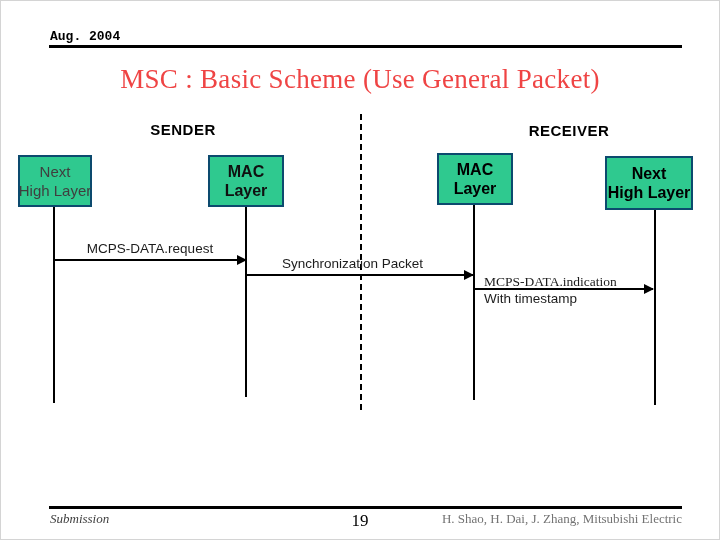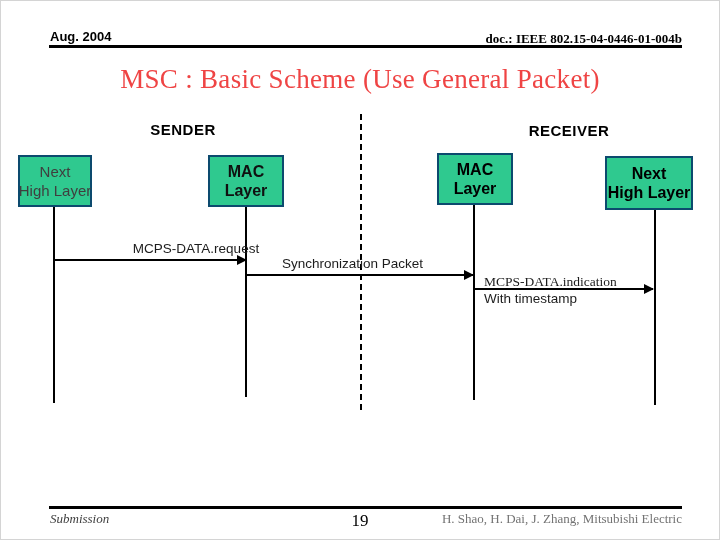--- a/index.html
+++ b/index.html
@@ -8,21 +8,21 @@
     width:720px;height:540px;
     background:#ffffff;
     font-family:"Liberation Sans",sans-serif;
     overflow:hidden;
     outline:1px solid #d4d4d4;
     outline-offset:-1px;
   }
   
   .hdr-date{
     position:absolute;left:50px;top:29px;
-    font-family:Liberation Sans, sans-serif;font-weight:bold;font-size:13px;color:#000;
+    font-family:Liberation Mono, monospace;font-weight:bold;font-size:13px;color:#000;
   }
   .hdr-doc{
     position:absolute;right:38px;top:31px;
     font-family:"Liberation Serif",serif;font-weight:bold;font-size:13px;color:#000;
   }
   .hdr-rule{
     position:absolute;left:49px;top:45px;width:633px;height:3px;background:#000;
   }
   
   .title{
@@ -65,21 +65,21 @@
   .arrow{position:absolute;height:2px;background:#000;}
   .arrow::after{
     content:'';position:absolute;right:-1px;top:-4px;
     border-left:10px solid #000;border-top:5px solid transparent;border-bottom:5px solid transparent;
   }
   .ar-request{left:54px;top:259px;width:192px;}
   .ar-sync{left:246px;top:274px;width:227px;}
   .ar-indication{left:475px;top:288px;width:178px;}
   
   .msg{position:absolute;font-size:13.5px;color:#1c1c1c;white-space:nowrap;}
-  .msg-request{left:54px;width:192px;text-align:center;top:241px;margin-left:46px;}
+  .msg-request{left:54px;width:192px;text-align:center;top:241px;}
   .msg-sync{left:270px;top:256px;margin-left:12px;}
   .msg-indication{left:484px;top:274px;font-family:Liberation Serif, serif;}
   .msg-timestamp{left:484px;top:291px;}
   
   .ftr-rule{position:absolute;left:49px;top:506px;width:633px;height:3px;background:#000;}
   .ftr-left{
     position:absolute;left:50px;top:511px;
     font-family:"Liberation Serif",serif;font-style:italic;font-size:13px;color:#404040;
   }
   .ftr-page{
@@ -90,21 +90,20 @@
     position:absolute;right:38px;top:511px;
     font-family:"Liberation Serif",serif;font-size:13px;color:#737373;
   }
 </style>
 </head>
 <body>
 
 <div id="slide">
 
   <div class="hdr-date">Aug. 2004</div>
-  <div class="hdr-doc">doc.: IEEE 802.15-04-0446-01-004b</div>
   <div class="hdr-rule"></div>
 
   <div class="title">MSC : Basic Scheme (Use General Packet)</div>
 
   <div class="col-label col-sender">SENDER</div>
   <div class="col-label col-receiver">RECEIVER</div>
 
   <div class="divider"></div>
 
   <div class="lifebox box-sender-high" style="background: rgb(47, 201, 143);">

